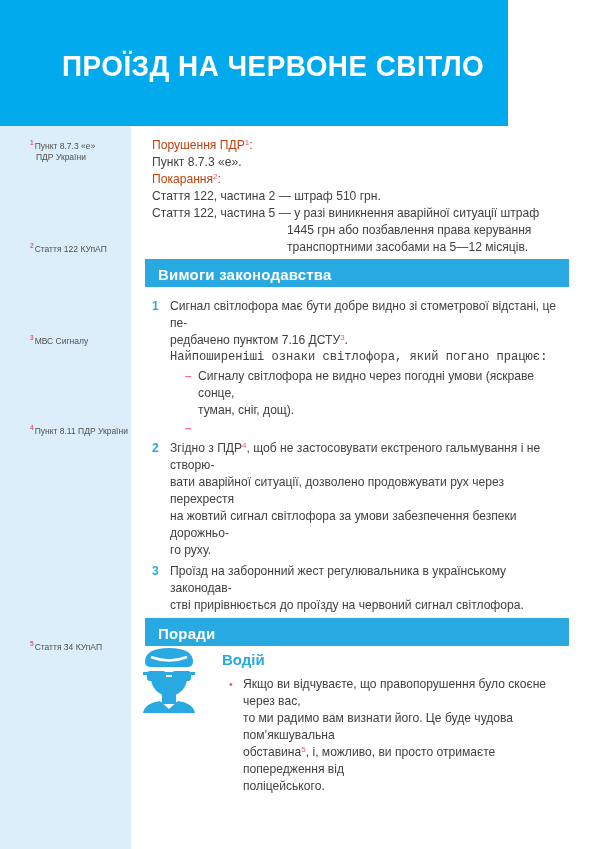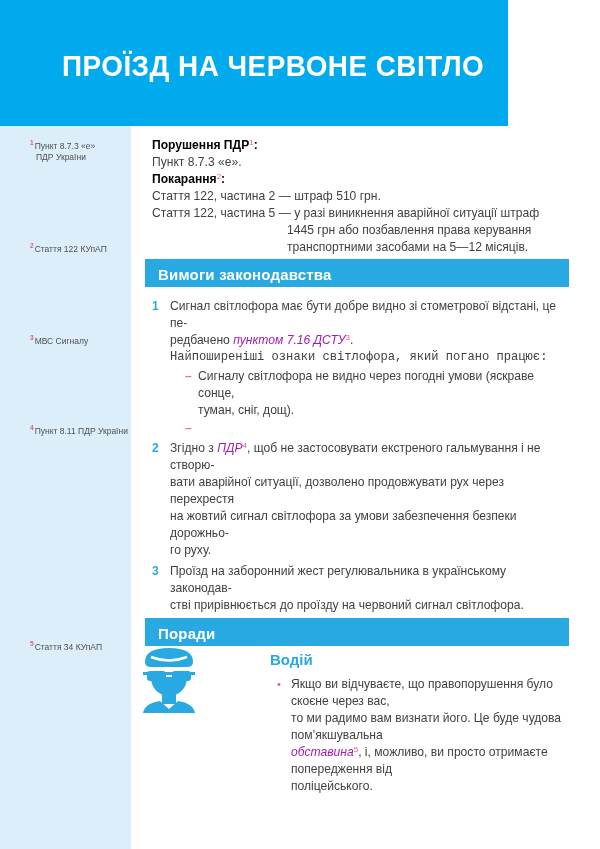--- a/index.html
+++ b/index.html
@@ -11,34 +11,34 @@
          font-weight:bold;letter-spacing:.5px;transform:scaleX(.93);transform-origin:left center;white-space:nowrap;}
   
   .sidebar{position:absolute;left:0;top:126px;width:131px;height:723px;background:#dceef9;}
   .footnote{position:absolute;left:30px;width:98px;padding-left:6px;font-size:8.5px;line-height:11px;color:#4f4f4f;}
   .fn-sup{display:inline-block;margin-left:-6px;margin-right:1px;font-size:6.5px;vertical-align:4px;
           color:#e85687;font-weight:bold;}
   
   .content{position:absolute;left:145px;top:126px;width:424px;font-size:12.1px;line-height:17px;}
   .ml{white-space:pre-line;}
   .vio{margin-top:11px;padding-left:7px;}
-  .vio .lbl{color:#000000;font-weight:bold;}
+  .vio .lbl{color:#c2410c;font-weight:normal;}
   .hang{margin-left:135px;}
   sup.ref{color:#e85687;font-size:8px;vertical-align:4px;line-height:0;font-weight:normal;}
   .section-band{margin-top:3px;height:28px;background:#29a9e1;color:#ffffff;font-weight:bold;
                 font-size:15px;line-height:32px;padding-left:13px;letter-spacing:.2px;}
   .section-band.advice{margin-top:4px;}
   .li{display:flex;padding-left:7px;}
   .li .num{flex:0 0 18px;color:#29a9e1;font-weight:bold;}
   .li .body{flex:1;}
   .sub{padding-left:25px;margin-top:0;font-family:Liberation Mono, monospace;}
   .bul{display:flex;padding-left:40px;margin-top:2px;}
   .bul .dash{flex:0 0 13px;color:#ef6fa0;font-weight:bold;}
-  .link{color:#a21caf;text-decoration:none;cursor:pointer;font-style:italic;}
-  .advice-row{display:flex;margin-top:4px;padding-left:7px;gap:48px;}
+  .link{color:#404040;text-decoration:none;cursor:pointer;}
+  .advice-row{display:flex;margin-top:4px;padding-left:7px;}
   .driver-icon{width:64px;height:66px;margin-left:-15px;margin-top:-3px;flex:0 0 64px;}
   .advice-col{margin-left:21px;flex:1;}
   .driver-label{color:#29a9e1;font-weight:bold;font-size:15px;line-height:20px;}
   .tipline{display:flex;margin-top:6px;}
   .tipline .dot{flex:0 0 14px;margin-left:7px;color:#e85687;font-size:11px;}
   .mt3{margin-top:3px;} .mt4{margin-top:4px;} .mt11{margin-top:11px;}
 </style>
 </head>
 <body>
 

